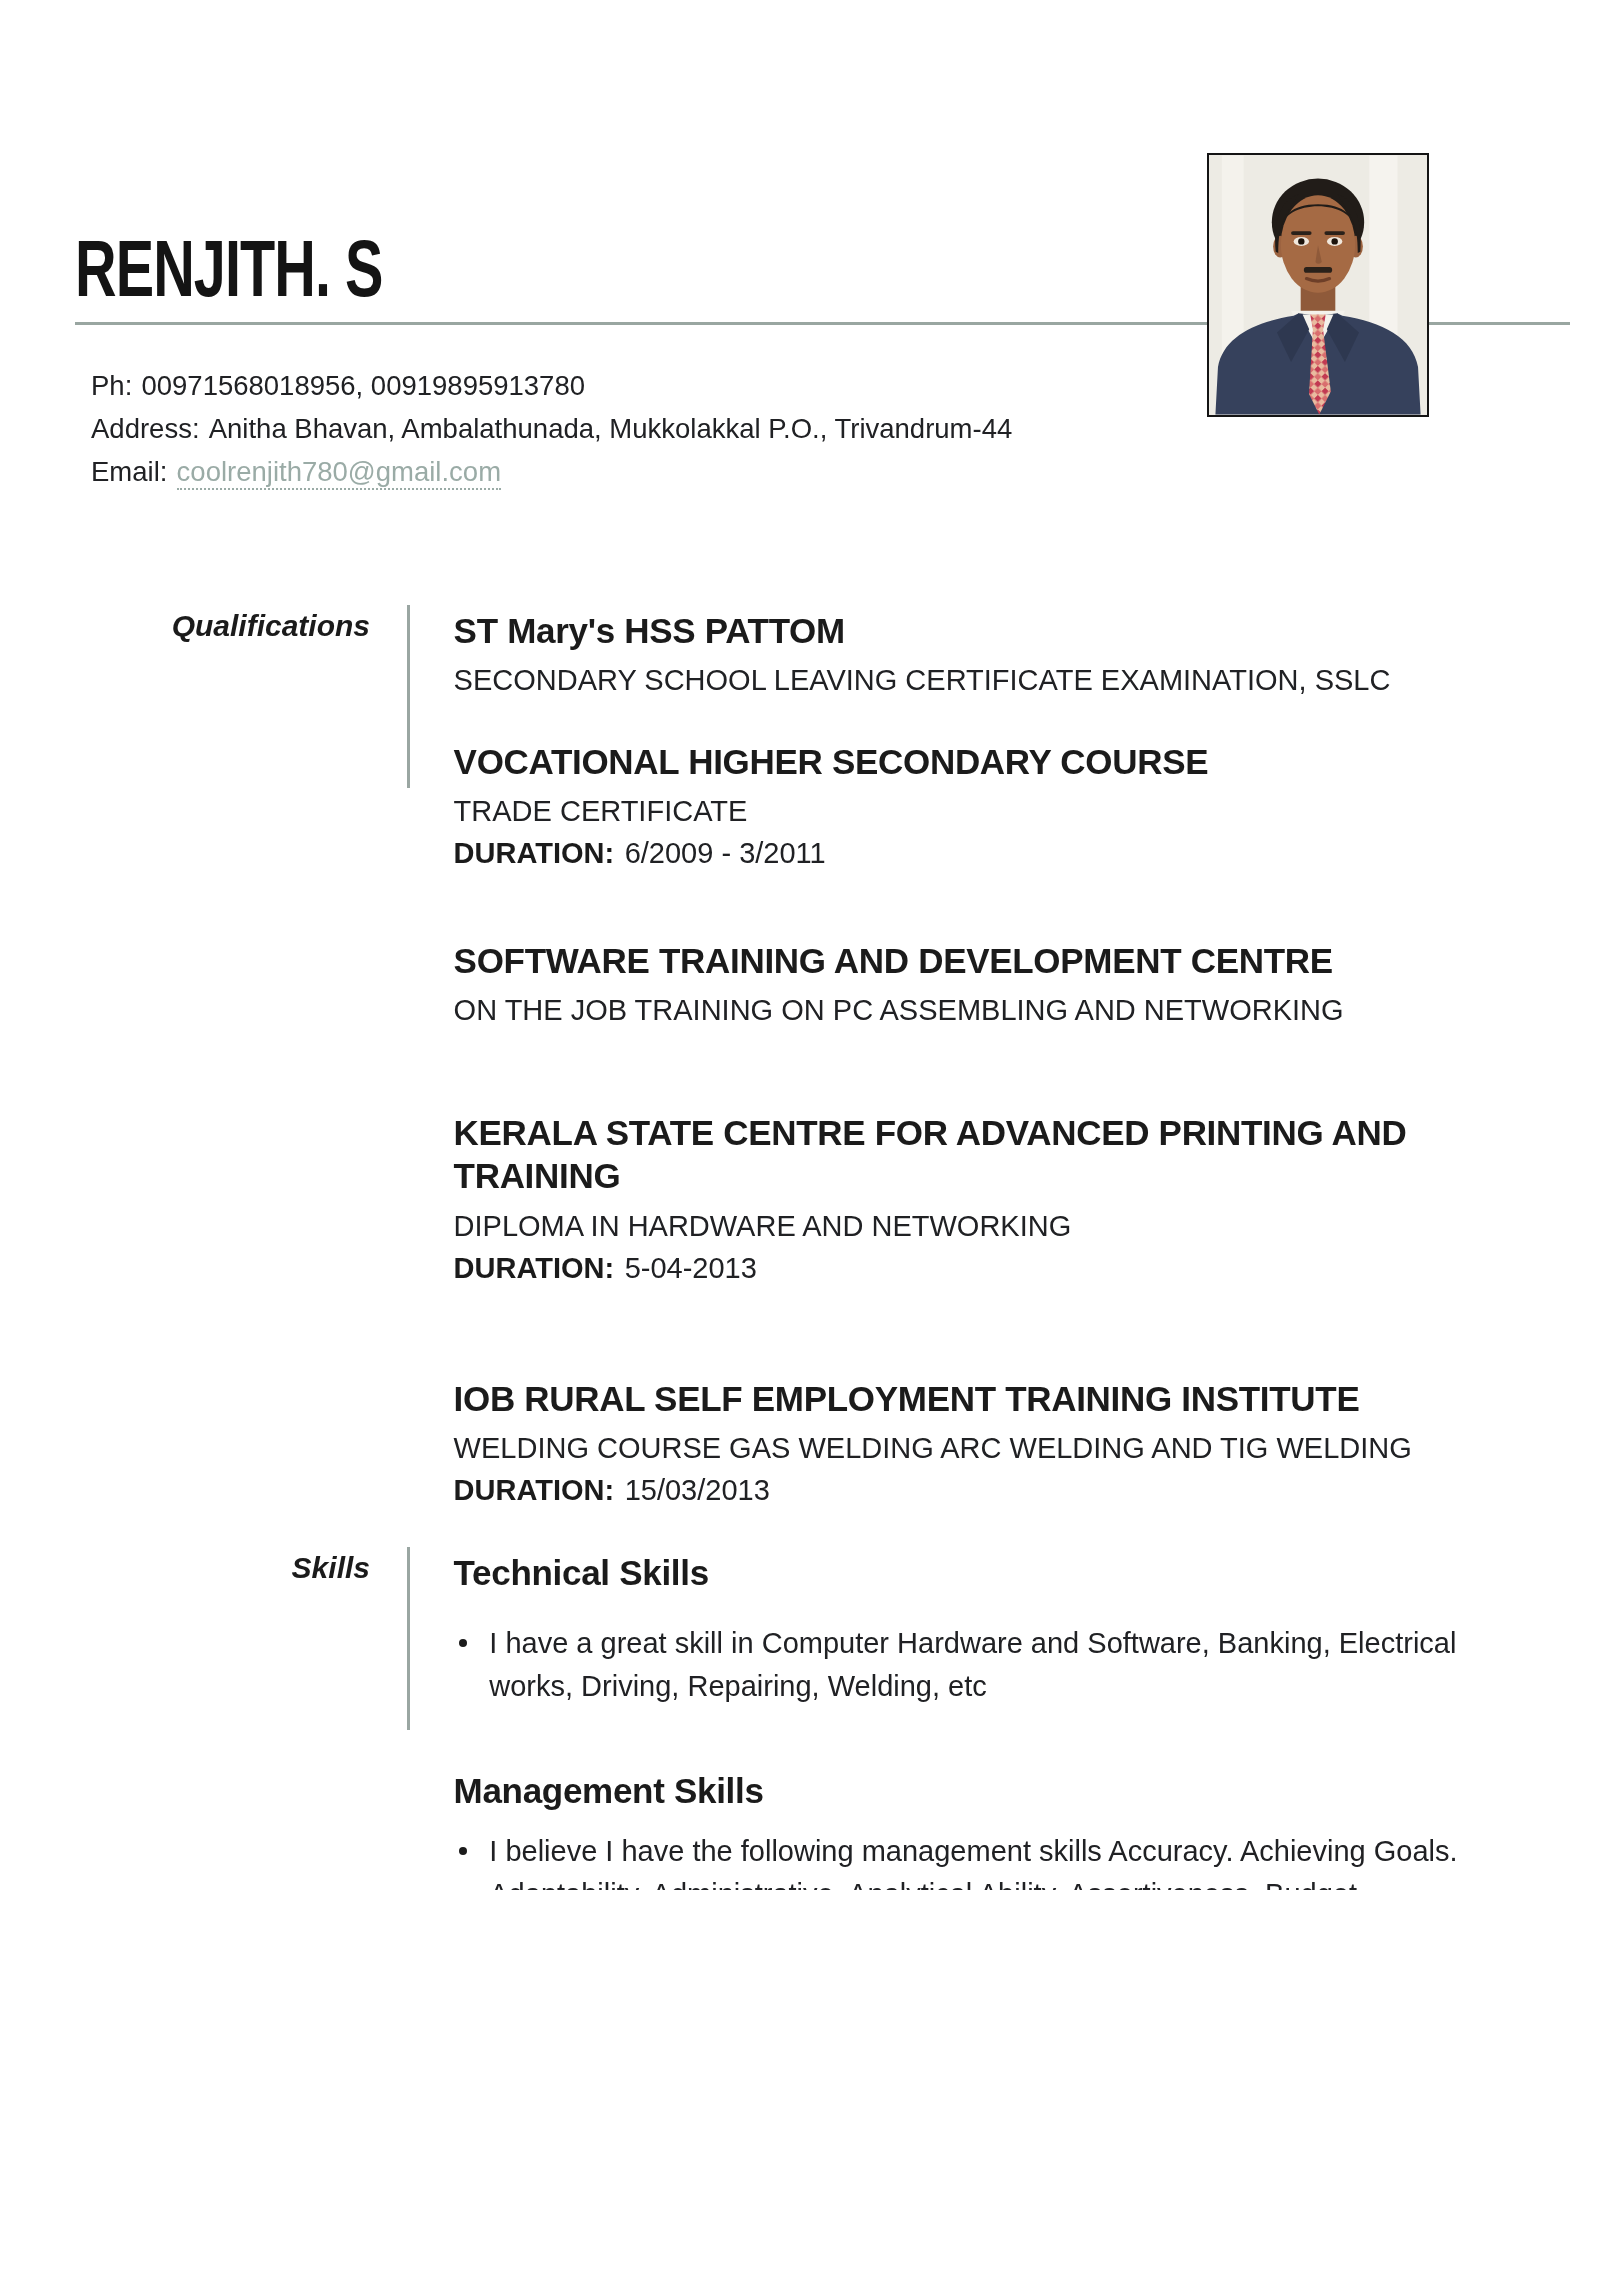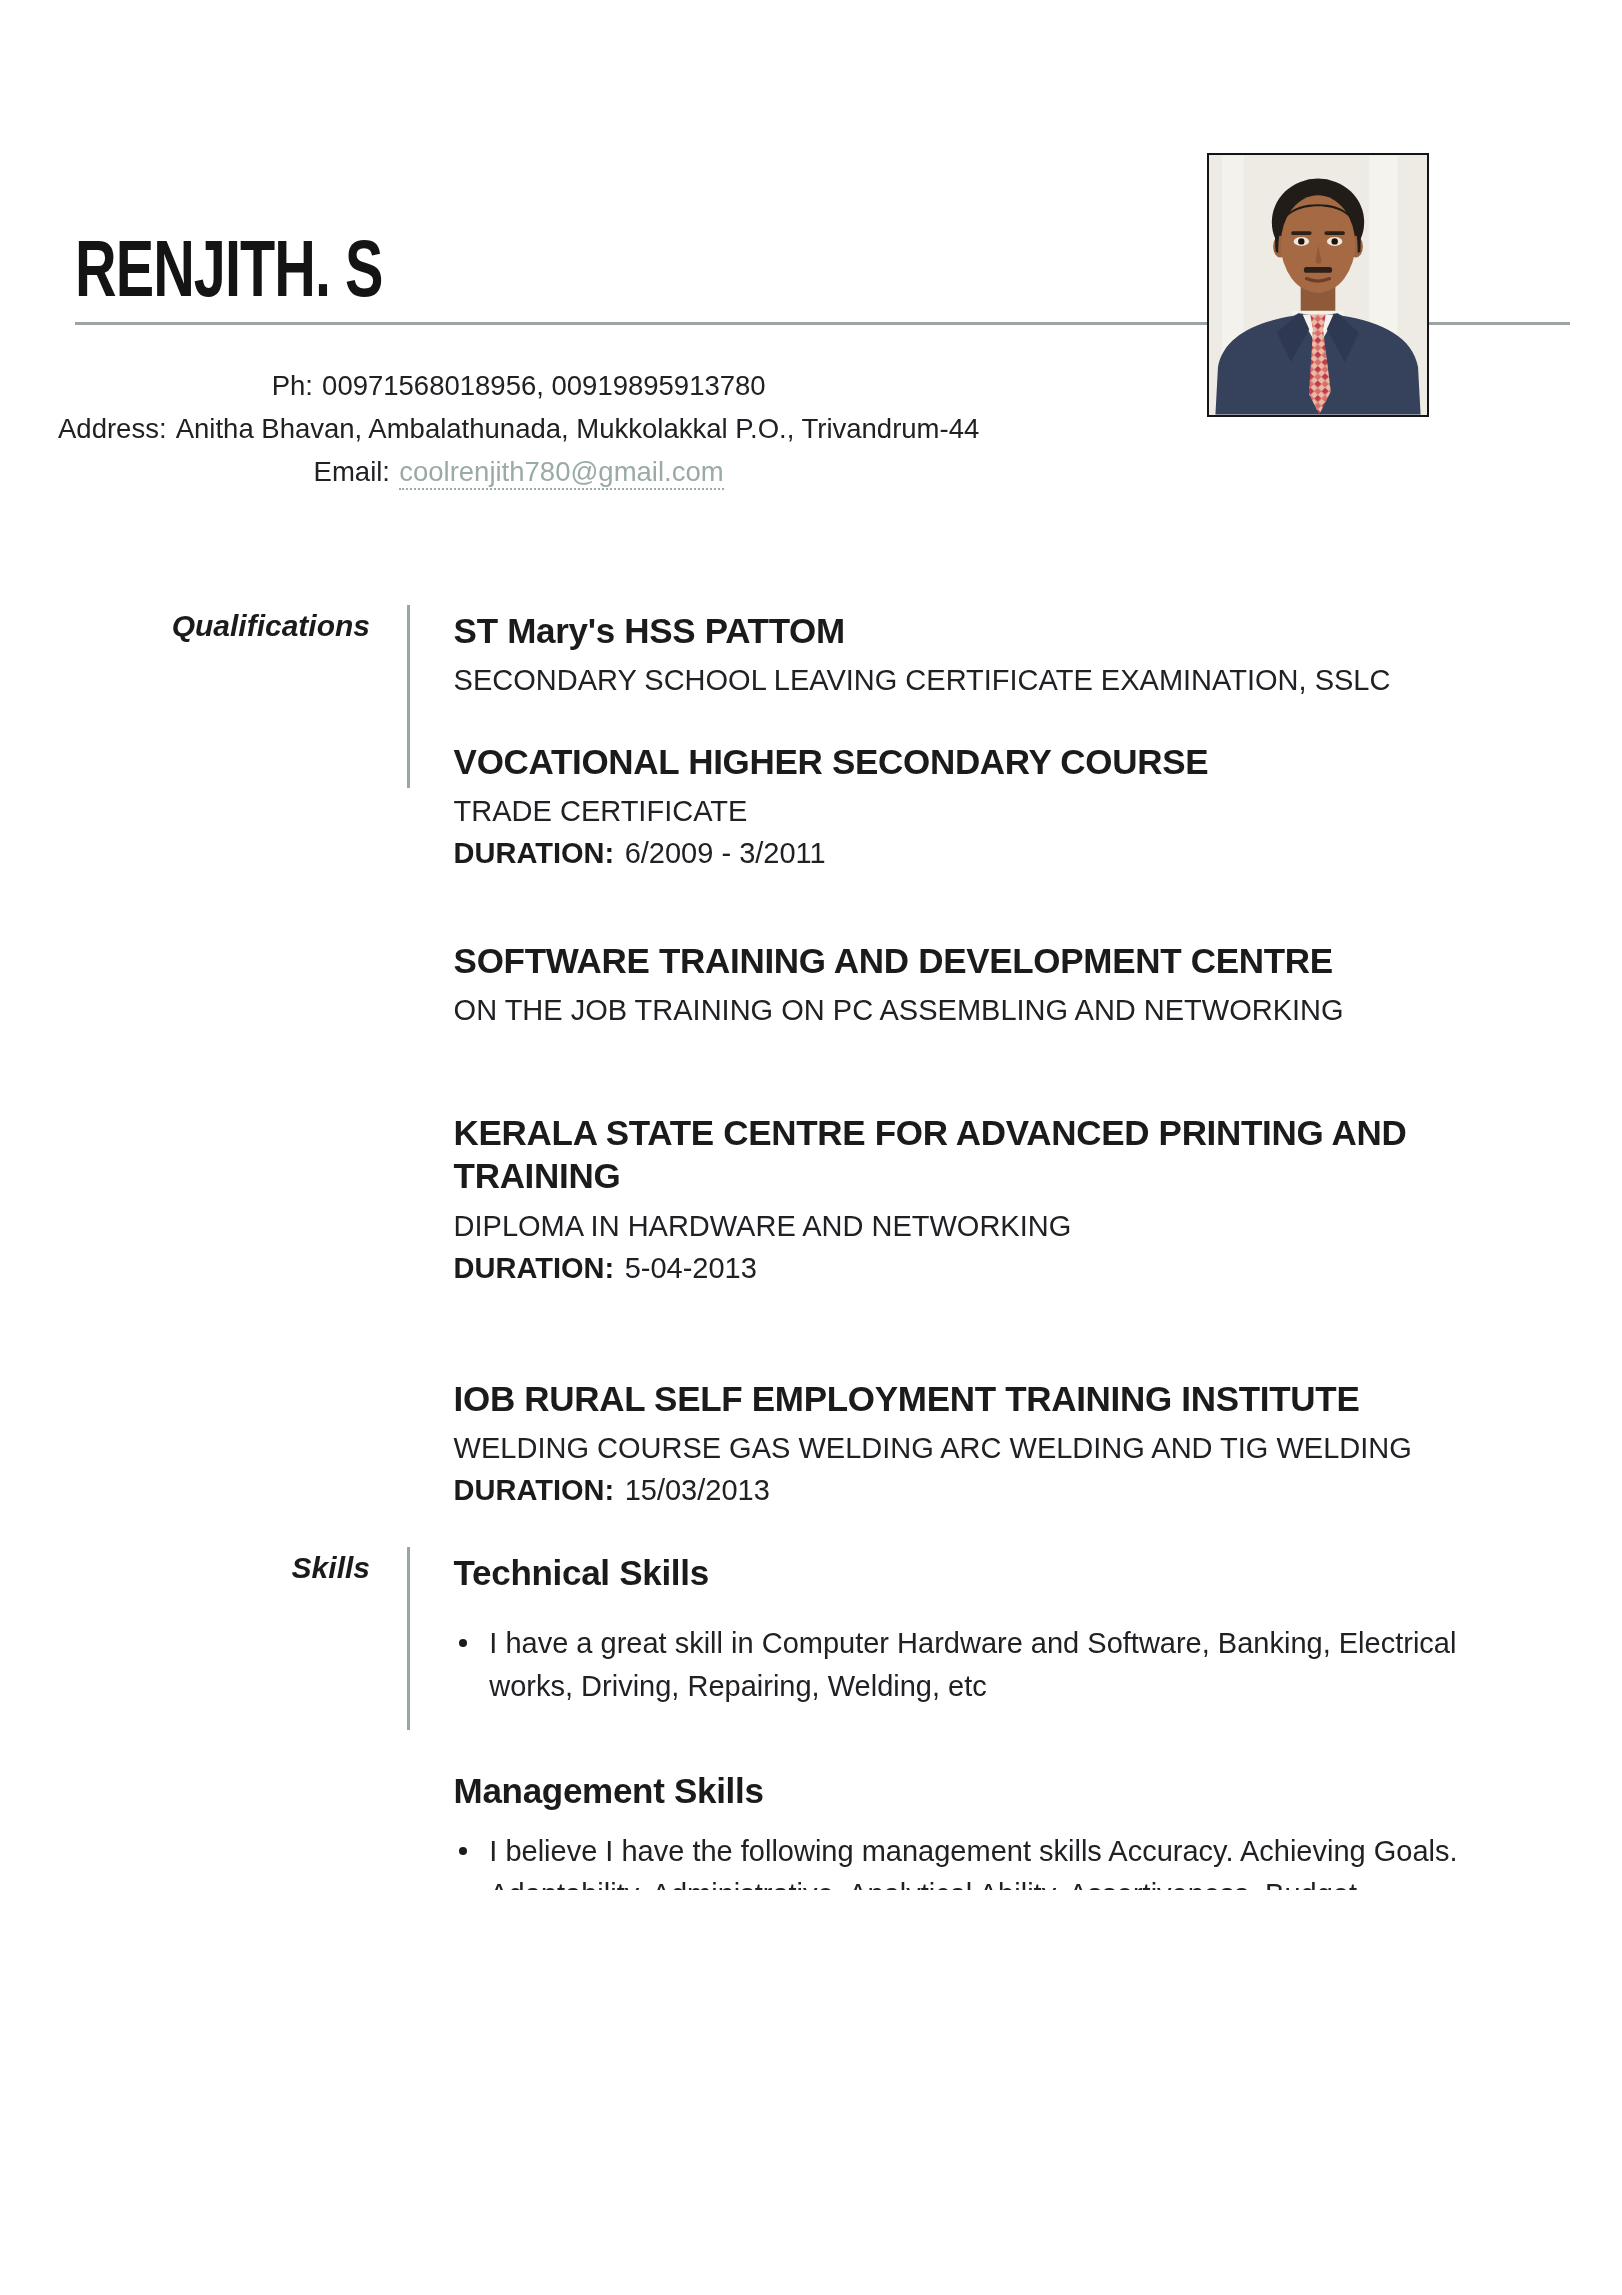--- a/index.html
+++ b/index.html
@@ -44,26 +44,25 @@
     height: 264px;
     border: 2px solid #141414;
     box-sizing: border-box;
     background: #edebe5;
     z-index: 2;
   }
   .photo svg { display: block; width: 100%; height: 100%; }
 
   .contact {
     position: absolute;
-    left: 58px;
+    left: 91px;
     top: 364px;
     font-size: 27.5px;
     line-height: 43px;
     color: #202124;
-    text-align: center;
   }
   .contact p { margin: 0; }
   .c-label { margin-right: 9.2px; }
   .email-link {
     color: #9aaba6;
     text-decoration: none;
     border-bottom: 2.6px dotted #9aaba6;
     padding-bottom: 1.3px;
     cursor: pointer;
   }

